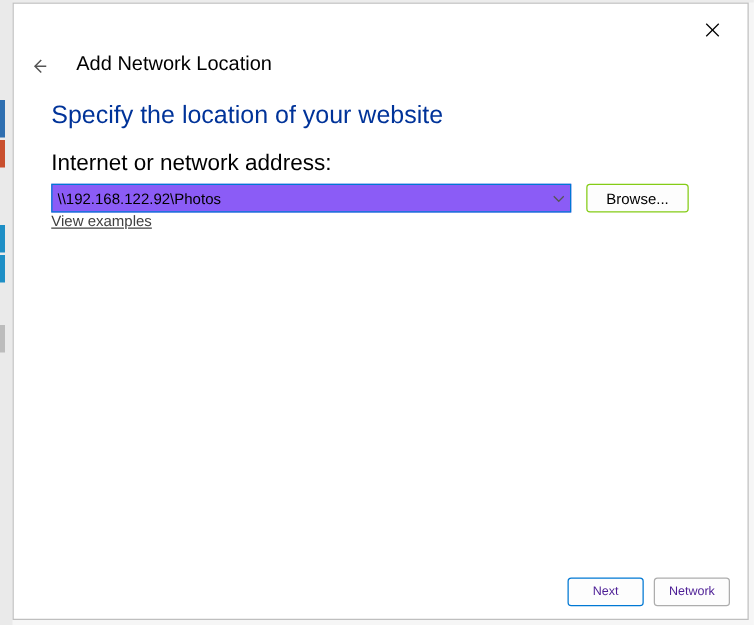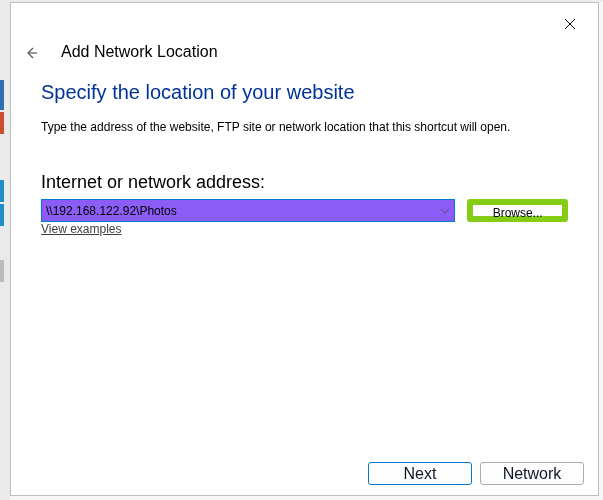--- a/index.html
+++ b/index.html
@@ -109,23 +109,23 @@
     height: 100%;
     display: flex;
     align-items: center;
     justify-content: center;
     color: #555;
     border-left: 0;
   }
   .combo .drop svg { display:block; }
   .browse-btn {
     margin-left: 12px;
-    width: 101px;
+    width: 82px;
     height: 23px;
-    border: 6px solid #84cc16;
+    border: 1px solid #84cc16;
     border-radius: 3px;
     background: #fdfdfd;
     font-family: inherit;
     font-size: 12px;
     color: #000;
     cursor: pointer;
     box-sizing: border-box;
   }
   .link {
     font-size: 12px;
@@ -135,28 +135,28 @@
     cursor: pointer;
   }
   .footer {
     position: absolute;
     bottom: 10px;
     right: 14px;
     display: flex;
     gap: 8px;
   }
   .footer button {
-    width: 104px;
+    width: 61px;
     height: 23px;
     border: 1px solid #adadad;
     border-radius: 3px;
     background: #fdfdfd;
     font-family: inherit;
-    font-size: 16px;
-    color: #0f172a;
+    font-size: 10px;
+    color: #4c1d95;
     cursor: pointer;
     box-sizing: border-box;
   }
   .footer button.primary {
     border: 1px solid #0078d4;
   }
   .left-edge {
     position: absolute;
     left: 0;
     top: 0;
@@ -199,21 +199,20 @@
     <div class="close-x">
       <svg width="12" height="12" viewBox="0 0 12 12">
         <line x1="1" y1="1" x2="11" y2="11" stroke="#000" stroke-width="1"></line>
         <line x1="11" y1="1" x2="1" y2="11" stroke="#000" stroke-width="1"></line>
       </svg>
     </div>
   </div>
 
   <div class="content">
     <div class="heading">Specify the location of your website</div>
-    <div class="desc">Type the address of the website, FTP site or network location that this shortcut will open.</div>
     <div class="label">Internet or network address:</div>
     <div class="row">
       <div class="combo">
         <input type="text" value="\\192.168.122.92\Photos" style="">
         <div class="drop">
           <svg width="10" height="6" viewBox="0 0 10 6">
             <path d="M1 1 L5 5 L9 1" fill="none" stroke="#555" stroke-width="1"></path>
           </svg>
         </div>
       </div>

